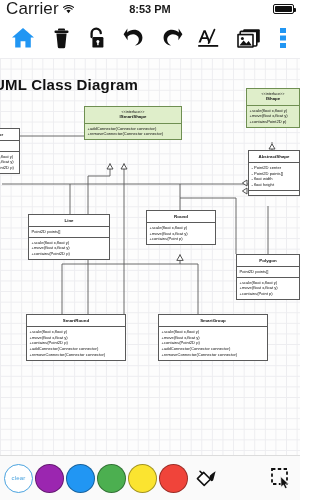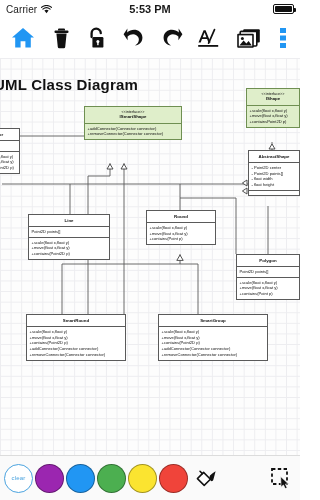--- a/index.html
+++ b/index.html
@@ -11,21 +11,21 @@
   }
   .phone { position:relative; width:300px; height:500px; overflow:hidden; background:#fff; }
 
   
   .statusbar {
     position:absolute; top:0; left:0; width:300px; height:18px;
     background:#ffffff; display:flex; align-items:center;
     padding:0 6px; z-index:40;
   }
   .sb-left { display:flex; align-items:center; gap:4px; }
-  .sb-carrier { font-size:10px; color:#1a1a1a; letter-spacing:.1px; }
+  .sb-carrier { font-size:17px; color:#1a1a1a; letter-spacing:.1px; }
   .sb-center { position:absolute; left:0; right:0; text-align:center;
                font-size:11px; font-weight:bold; color:#1a1a1a; pointer-events:none; }
   .sb-right { margin-left:auto; display:flex; align-items:center; z-index:2;}
   .batt { width:21px; height:10px; border:1px solid #111; border-radius:2px; position:relative; }
   .batt::after { content:""; position:absolute; right:-3px; top:2.5px; width:2px; height:4px;
                  background:#111; border-radius:0 1px 1px 0; }
   .batt i { display:block; position:absolute; left:1px; top:1px; bottom:1px; right:1px; background:#111; border-radius:1px;}
 
   
   .toolbar {
@@ -96,21 +96,21 @@
     <div class="sb-left">
       <span class="sb-carrier">Carrier</span>
       <span>
         <svg width="11" height="9" viewBox="0 0 11 9">
           <path d="M5.5 8.3 L3.4 5.6 a3.4 3.4 0 0 1 4.2 0 Z" fill="#111"></path>
           <path d="M1.9 4.2 a5.6 5.6 0 0 1 7.2 0" stroke="#111" stroke-width="1.1" fill="none" stroke-linecap="round"></path>
           <path d="M0.4 2.3 a8 8 0 0 1 10.2 0" stroke="#111" stroke-width="1.1" fill="none" stroke-linecap="round"></path>
         </svg>
       </span>
     </div>
-    <div class="sb-center">5:53 PM</div>
+    <div class="sb-center">8:53 PM</div>
     <div class="sb-right">
       <span class="batt">
           <i></i>
         </span>
     </div>
   </div>
 
   <div class="toolbar">
 
     <div class="tb-btn" style="width:34px">

